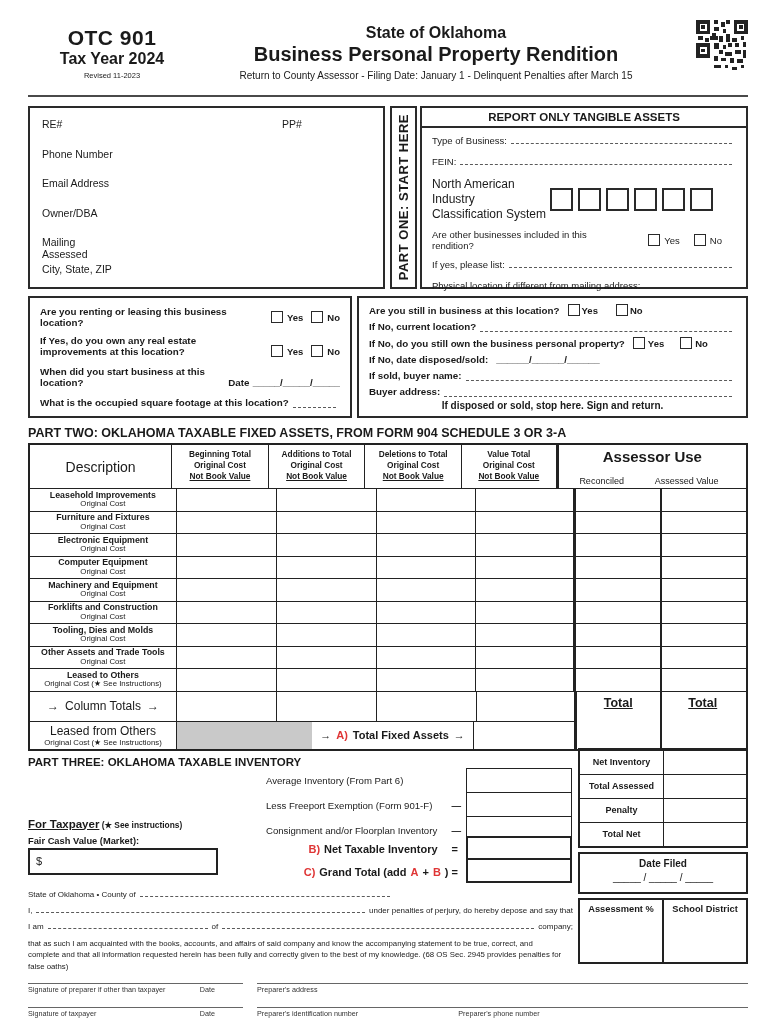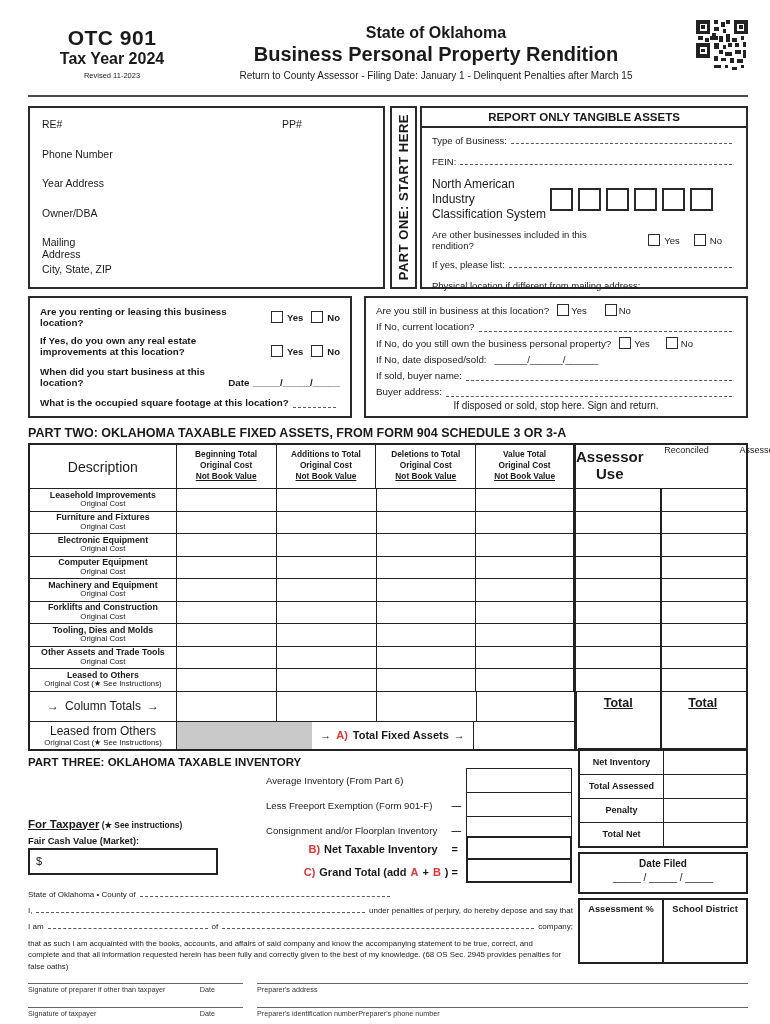--- a/index.html
+++ b/index.html
@@ -40,39 +40,39 @@
   .p1-body{padding:7px 10px 4px 10px;font-size:9.5px}
   .p1-body .frow{margin-bottom:10px}
   .naics{display:flex;align-items:center;margin-bottom:7px}
   .naics-lab{font-size:12px;line-height:1.25;width:118px}
   .nbox{width:23px;height:23px;border:2px solid #2a2a2a;margin-right:5px}
   .cbl{font-size:9.5px;margin:0 14px 0 4px}
 
   
   .sec2{display:flex;margin-top:7px;height:122px}
   .q-left{width:324px;padding:8px 10px;font-size:9.8px;font-weight:bold}
-  .q-right{flex:1;margin-left:12px;padding:6px 10px 2px 10px;font-size:9.8px;font-weight:normal}
+  .q-right{flex:1;margin-left:5px;padding:6px 10px 2px 10px;font-size:9.8px;font-weight:bold}
   .qrow{display:flex;align-items:flex-end;margin-bottom:7px}
   .stop-note{text-align:center;font-size:10px;margin-top:2px}
 
   
   .p2-title{font-size:12.5px;font-weight:bold;margin-top:8px}
   .ptable{border:2.2px solid #222;margin-top:3px}
   .trow{display:flex;border-top:1px solid #222}
   .trow:first-child{border-top:none}
   .c-desc{width:147px;border-right:1px solid #222;text-align:center;display:flex;flex-direction:column;justify-content:center;padding:1px 2px}
   .c-cost{width:100px;border-right:1px solid #222}
   .c-cost.cl{border-right:3px solid #222}
   .c-rec{width:86px;border-right:2px solid #222}
   .c-av{width:84px}
   .th{height:43px}
   .th .c-desc{font-size:14px;font-weight:normal}
   .costh{font-size:8.3px;font-weight:bold;text-align:center;line-height:1.3;padding-top:4px}
   .costh .u{text-decoration:underline}
-  .assh{width:170px;display:flex;flex-direction:row}
+  .assh{width:194px;display:flex;flex-direction:column}
   .assh-t{font-size:15px;font-weight:bold;text-align:center;flex:1;padding-top:3px}
   .assh-b{display:flex;font-size:9px}
   .assh-b div{text-align:center;padding-bottom:2px}
   .dr{height:22.5px}
   .dr .rn{font-size:8.8px;font-weight:bold;line-height:1.1}
   .dr .rs{font-size:7.8px;line-height:1.1}
   .tbot{display:flex;border-top:1px solid #222;height:58px}
   .tbot-left{width:547px;display:flex;flex-direction:column}
   .tot-row{display:flex;height:30px}
   .tot-desc{width:147px;border-right:1px solid #222;display:flex;align-items:center;justify-content:center;font-size:12px;gap:6px}
@@ -125,21 +125,21 @@
   .sig{display:flex;margin-top:10px}
   .sig-left{width:108px;display:flex;align-items:flex-start;gap:4px;padding-top:4px}
   .sig-left .txt{font-size:11px;font-weight:bold;text-align:center;line-height:1.2}
   .sig-right{flex:1}
   .sigrow{display:flex;margin-bottom:13px}
   .sg1{width:215px;margin-right:14px}
   .sg2{flex:1}
   .sline{border-top:1.2px solid #666;height:1px}
   .slab{display:flex;font-size:7.2px;color:#333;margin-top:1px}
   .slab .r{margin-left:auto;padding-right:28px}
-  .slab .mid{}
+  .slab .mid{margin-left:100px}
 </style>
 </head>
 <body>
 
 <div class="page">
 <div class="content">
 
   <div class="hdr">
     <div class="hdr-left">
       <div class="hdr-code">OTC 901</div>
@@ -202,25 +202,25 @@
       </svg>
     </div>
   </div>
   <div class="divider"></div>
 
   <div class="sec1">
     <div class="bx tp-box">
       <div class="fl">RE#</div>
       <div class="pp">PP#</div>
       <div class="fl">Phone Number</div>
-      <div class="fl">Year Address</div>
+      <div class="fl">Email Address</div>
       <div class="fl">Owner/DBA</div>
       <div style="margin-bottom:0">
         <div>Mailing</div>
-        <div>Address</div>
+        <div>Assessed</div>
       </div>
       <div style="position:absolute;left:12px;bottom:12px">City, State, ZIP</div>
     </div>
 
     <div class="p1-wrap">
       <div class="vstrip">
         <span>PART ONE: START HERE</span>
       </div>
       <div class="bx p1-box">
         <div class="p1-title">REPORT ONLY TANGIBLE ASSETS</div>

